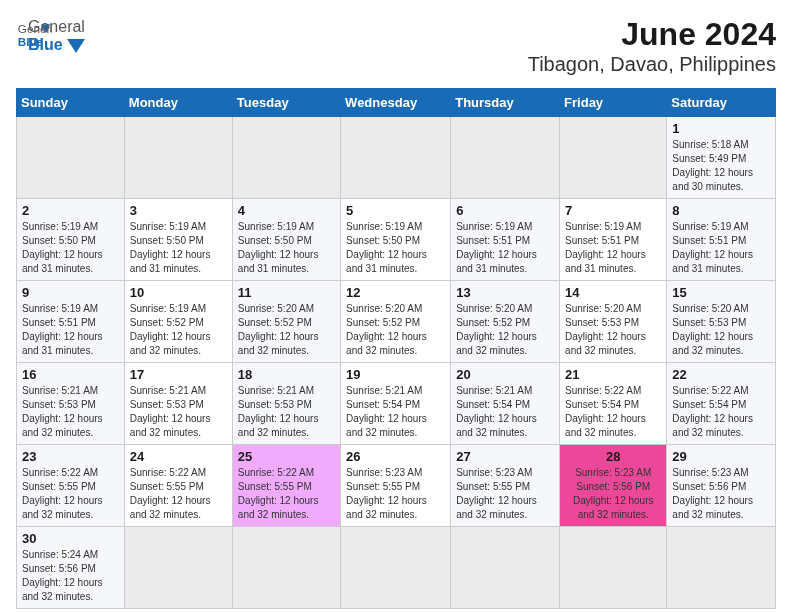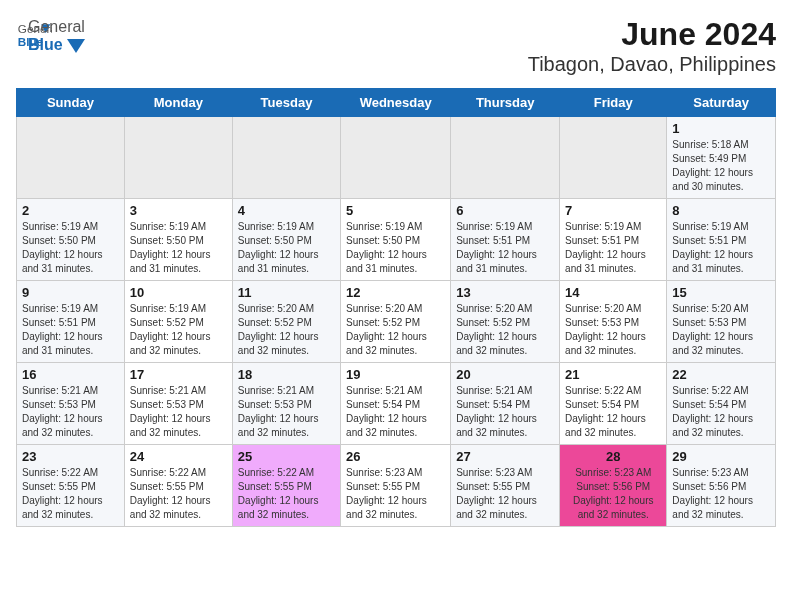--- a/index.html
+++ b/index.html
@@ -41,21 +41,21 @@
       width: 100%;
       border-collapse: collapse;
       border: 1px solid #ccc;
     }
     thead tr th {
       background-color: #1a6bb5;
       color: #fff;
       font-size: 13px;
       font-weight: bold;
       padding: 6px 4px;
-      text-align: center;
+      text-align: left;
       border: 1px solid #1a6bb5;
     }
     tbody tr td {
       vertical-align: top;
       border: 1px solid #ccc;
       padding: 4px 5px;
       width: 113px;
       min-height: 80px;
       font-size: 10.5px;
       color: #222;
@@ -245,14 +245,26 @@
         </td>
         <td style="background: #ec4899; text-align: center;">
           <span class="day-number">28</span>
           <div class="day-info">Sunrise: 5:23 AM<br>Sunset: 5:56 PM<br>Daylight: 12 hours and 32 minutes.</div>
         </td>
         <td style="background: rgb(245, 247, 250); margin-top: 32px;">
           <span class="day-number">29</span>
           <div class="day-info">Sunrise: 5:23 AM<br>Sunset: 5:56 PM<br>Daylight: 12 hours and 32 minutes.</div>
         </td>
       </tr>
+      <tr>
+        <td style="background: rgb(245, 247, 250);">
+          <span class="day-number">30</span>
+          <div class="day-info">Sunrise: 5:24 AM<br>Sunset: 5:56 PM<br>Daylight: 12 hours and 32 minutes.</div>
+        </td>
+        <td style="background: rgb(235, 235, 235);"></td>
+        <td style="background: rgb(235, 235, 235);"></td>
+        <td style="background: rgb(235, 235, 235);"></td>
+        <td style="background: rgb(235, 235, 235);"></td>
+        <td style="background: rgb(235, 235, 235);"></td>
+        <td style="background: rgb(235, 235, 235);"></td>
+      </tr>
     </tbody>
 </table>
 
 </body></html>

